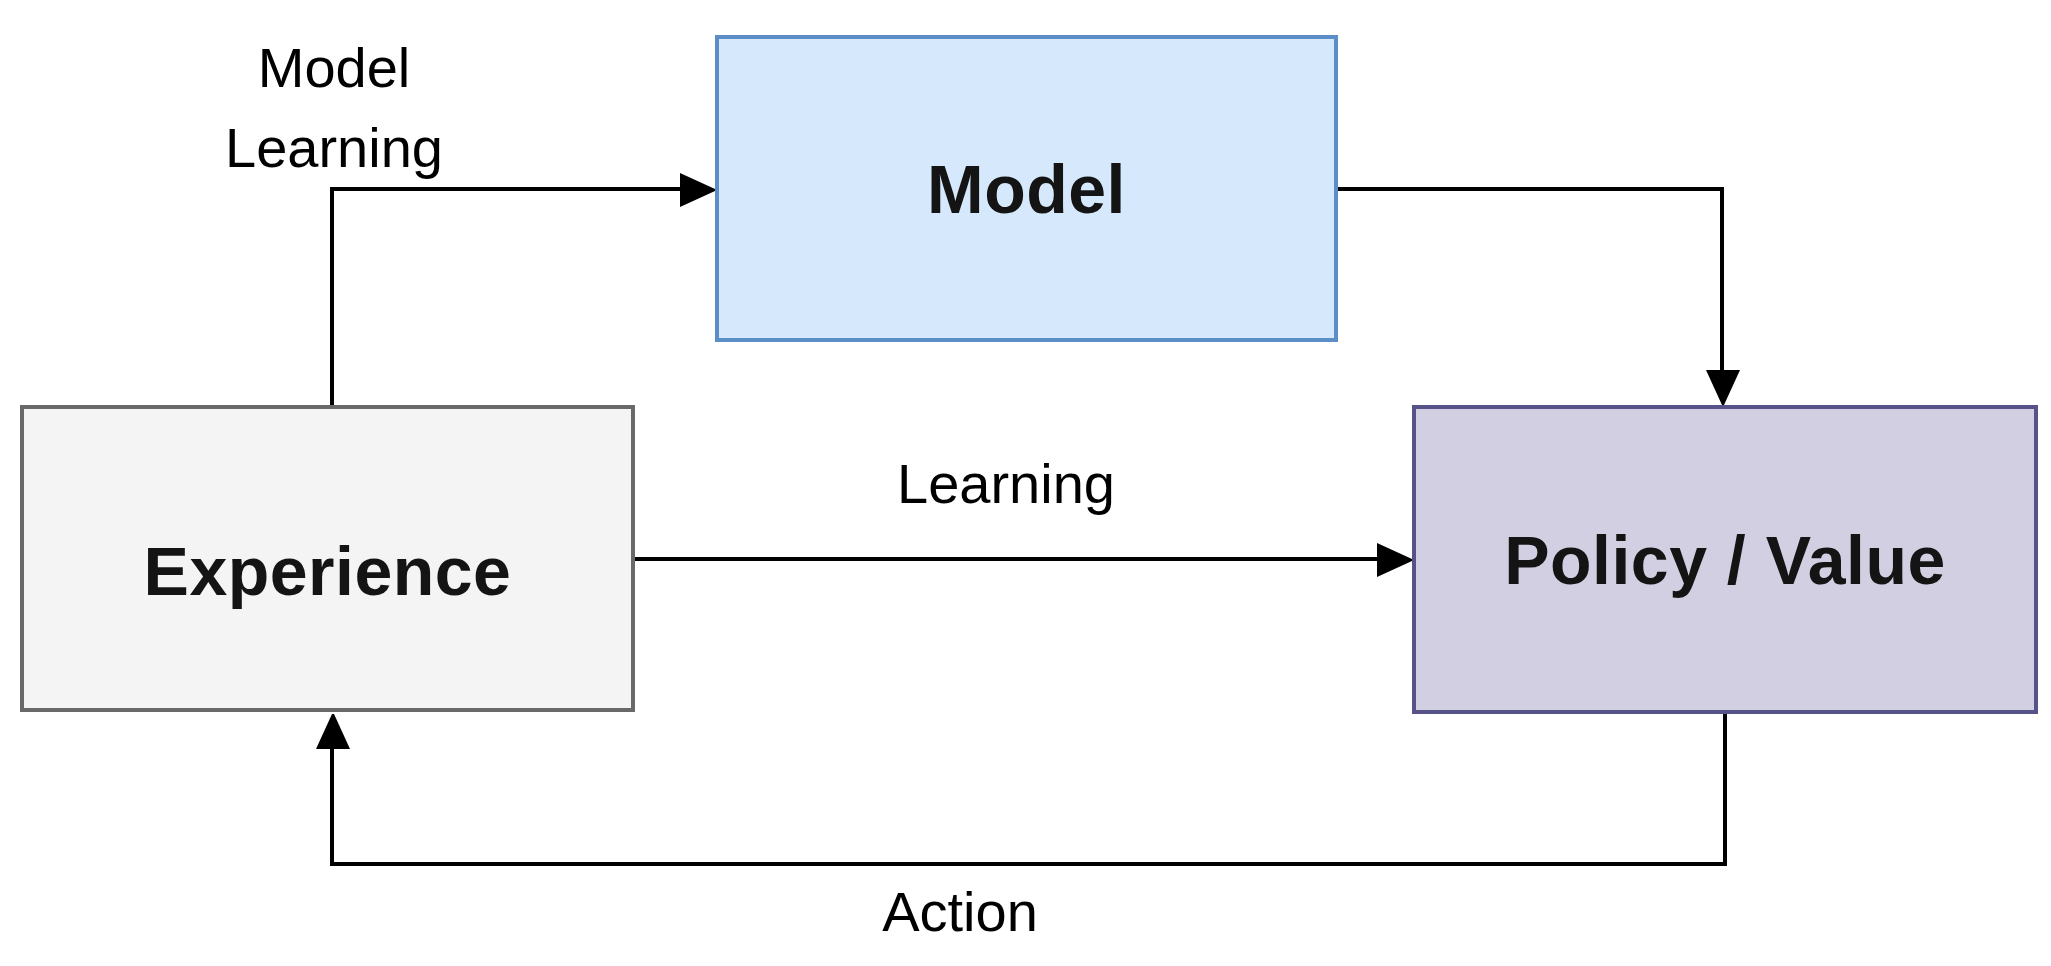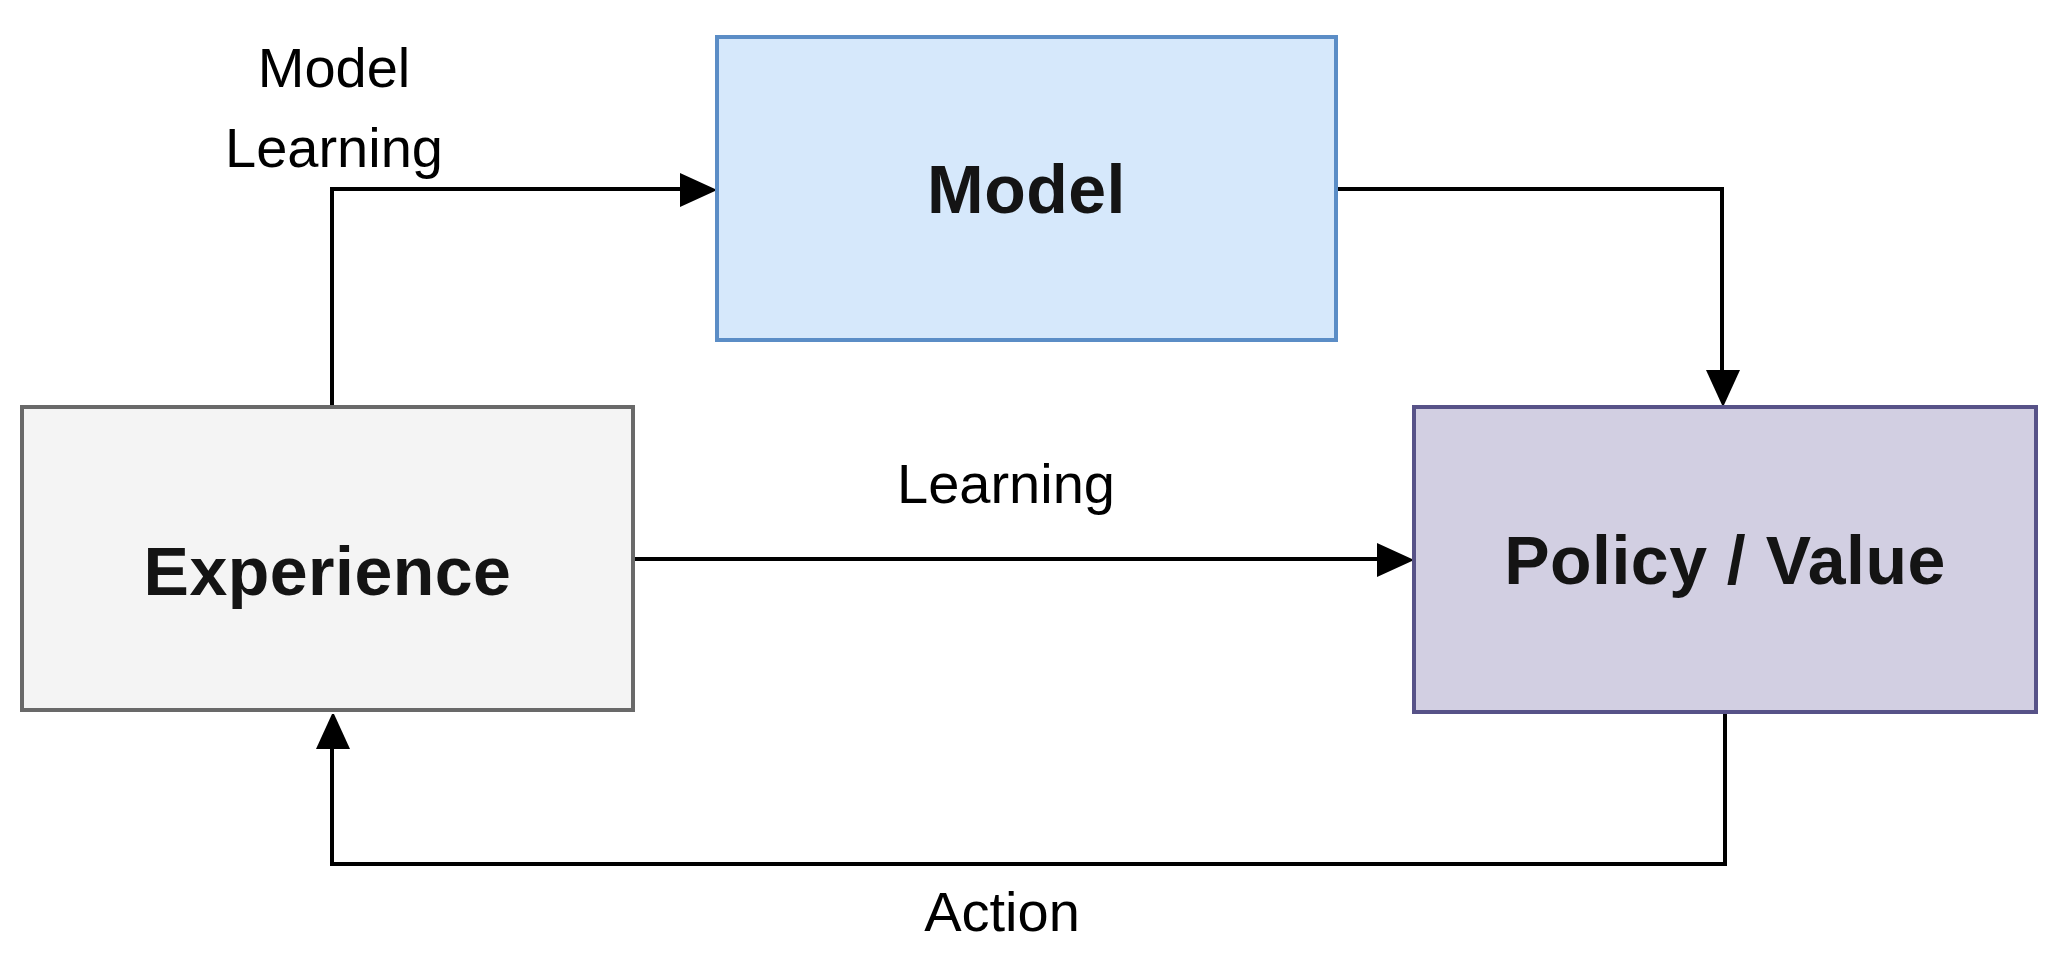--- a/index.html
+++ b/index.html
@@ -74,21 +74,21 @@
   .edge-label {
     position: absolute;
     font-size: 56px;
     color: #000000;
     text-align: center;
     white-space: nowrap;
   }
   .label-model-learning { left: 157px;  top: 25px;  width: 350px; line-height: 78px; }
   .label-planning       { left: 1600px; top: 62px;  width: 300px; }
   .label-learning       { left: 854px;  top: 448px; width: 300px; }
-  .label-action         { left: 850px;  top: 876px; width: 300px; }
+  .label-action         { left: 808px;  top: 876px; width: 300px; }
 </style>
 </head>
 <body>
 
 <div class="canvas">
 
   <div class="seg seg-ml-v"></div>
   <div class="seg seg-ml-h"></div>
   <div class="arrow arrow-right arrow-into-model"></div>
   <div class="edge-label label-model-learning">

